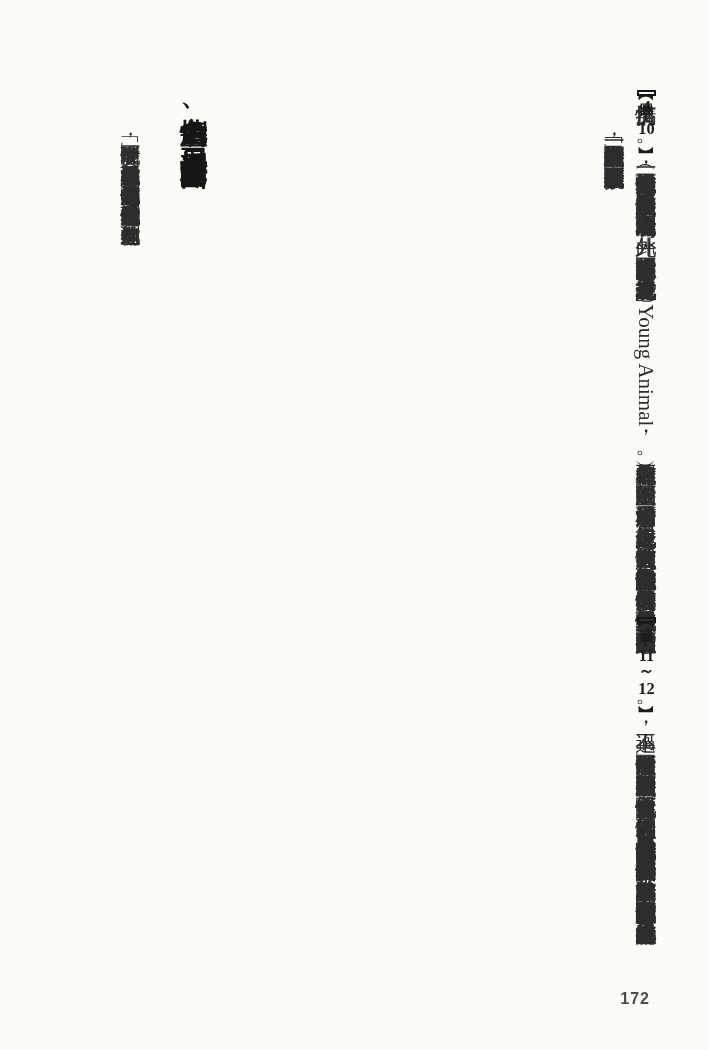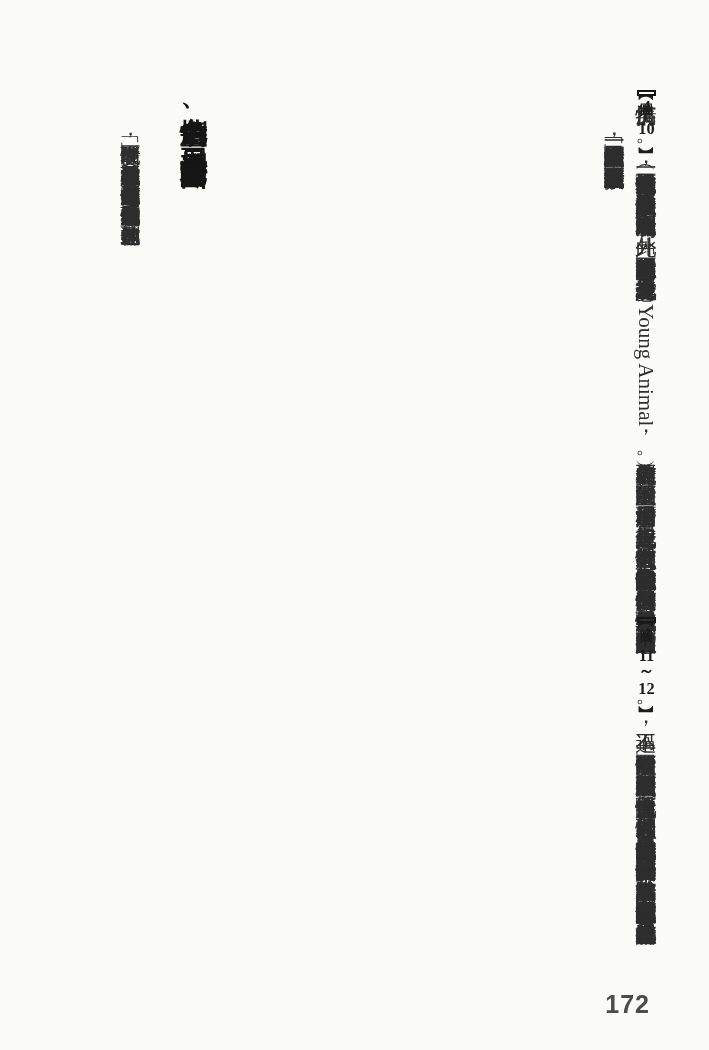--- a/index.html
+++ b/index.html
@@ -67,21 +67,21 @@
   }
   .tcy {
     text-combine-upright: all;
     font-weight: 700;
   }
   .page-number {
     position: absolute;
     top: 990px;
     right: 59px;
     font-family: "Liberation Sans", "DejaVu Sans", sans-serif;
-    font-size: 25px;
+    font-size: 16px;
     font-weight: 700;
     letter-spacing: 1px;
     color: #4c4c4c;
   }
 </style>
 </head>
 <body>
 
 <div class="page">
   <div class="vtext body-block">

